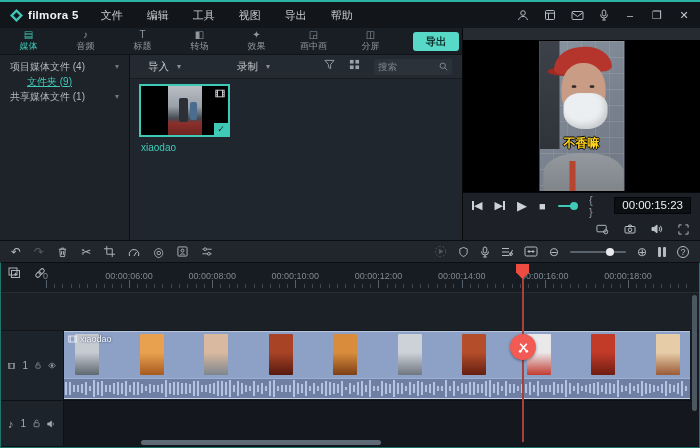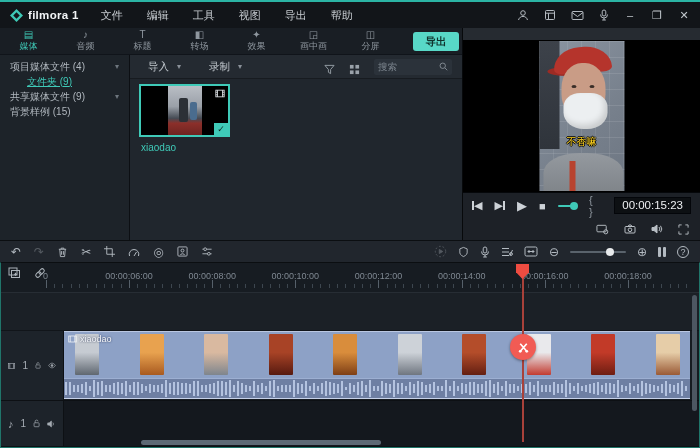--- a/index.html
+++ b/index.html
@@ -33,21 +33,21 @@
 .side-item{height:15px;display:flex;align-items:center;font-size:10px;color:#b0b7be;padding:0 10px}
 .side-item.child{padding-left:27px}
 .side-item.active{color:#3fcab8}
 .side-item.active .lbl{text-decoration:underline}
 .side-item .chev{margin-left:auto;color:#6d757d;font-size:8px}
 .media-area{flex:1;display:flex;flex-direction:column;background:#20262d;min-width:0}
 .media-toolbar{height:24px;display:flex;align-items:center;background:#242a31;border-bottom:1px solid #171b20;
   padding:0 10px;color:#c3c9cf;font-size:10.5px}
 .dd{display:flex;align-items:center;gap:8px}
 .dd .chev{color:#8a9199;font-size:8px}
-.mt-right{margin-left:auto;display:flex;align-items:flex-end;gap:14px;color:#9aa2aa}
+.mt-right{margin-left:auto;display:flex;align-items:flex-start;gap:14px;color:#9aa2aa}
 .search-box{width:78px;height:16px;background:#2b323a;border-radius:2px;display:flex;align-items:center;padding:0 4px;gap:3px}
 .search-box input{flex:1;min-width:0;background:transparent;border:none;outline:none;color:#cfd4d9;font-size:9.5px}
 .search-box input::placeholder{color:#7d868f}
 .media-content{flex:1;position:relative}
 .media-card{position:absolute;left:9px;top:5px;width:91px;height:53px;border:2px solid #3fcab8;background:#000;overflow:hidden}
 .card-art{position:absolute;left:50%;top:0;transform:translateX(-50%);width:34px;height:100%;
   background:linear-gradient(180deg,#b9bec5 0%,#9aa0a8 42%,#454b54 66%,#8c2f2a 76%,#6e2421 100%)}
 .card-fig{position:absolute;left:11px;top:12px;width:9px;height:24px;background:#2c3036;border-radius:2px}
 .card-fig2{position:absolute;left:22px;top:16px;width:7px;height:18px;background:#4a6c8e;border-radius:2px}
 .card-film{position:absolute;right:3px;top:3px;color:#e4e8ec}
@@ -65,21 +65,21 @@
    repeating-linear-gradient(90deg,rgba(255,255,255,.08) 0 1px,transparent 1px 14px),
    linear-gradient(135deg,#8b95a2 0%,#77808c 60%,#6d7682 100%)}
 .vf-dark{position:absolute;left:0;top:0;width:20px;height:72%;background:linear-gradient(180deg,#3d424a,#2f343b)}
 .vf-cap{position:absolute;left:14px;top:6px;width:58px;height:26px;background:#b5342c;border-radius:50% 50% 18% 18%/90% 90% 20% 20%;transform:rotate(-4deg)}
 .vf-brim{position:absolute;left:8px;top:26px;width:40px;height:9px;background:#9c2b24;border-radius:50%}
 .vf-face{position:absolute;left:22px;top:22px;width:44px;height:54px;background:#c99c86;border-radius:46% 46% 42% 42%}
 .vf-eye{position:absolute;width:5px;height:3px;background:#3a2e28;border-radius:50%;top:44px}
 .vf-mask{position:absolute;left:24px;top:52px;width:44px;height:36px;background:#eceff1;border-radius:38% 38% 46% 46%;box-shadow:inset -3px -4px 6px rgba(0,0,0,.15)}
 .vf-body{position:absolute;left:4px;bottom:-6px;width:80px;height:44px;background:linear-gradient(180deg,#94999f,#7d8287);border-radius:45% 45% 0 0}
 .vf-strap{position:absolute;left:30px;bottom:0;width:6px;height:30px;background:#b8432f}
-.vf-caption{position:absolute;left:0;right:0;top:94px;text-align:center;color:#ffd21c;font-size:10px;font-weight:normal;
+.vf-caption{position:absolute;left:0;right:0;top:94px;text-align:center;color:#ffd21c;font-size:12px;font-weight:bold;
   text-shadow:-1px 0 #000,1px 0 #000,0 -1px #000,0 1px #000;z-index:3}
 .controls1{height:26px;display:flex;align-items:center;gap:12px;padding:0 9px;background:#1d2127;border-top:1px solid #05070a;color:#cdd2d7}
 .t-btn{display:flex;align-items:center;color:#cdd2d7;font-size:11px}
 .t-btn .bar{display:inline-block;width:2px;height:9px;background:currentColor}
 .t-play{font-size:13px}
 .t-stop{font-size:11px}
 .vol-slider{width:28px;height:2px;background:#3fcab8;border-radius:2px;position:relative}
 .vol-slider .knob{position:absolute;right:-1px;top:-3px;width:8px;height:8px;border-radius:50%;background:#3fcab8}
 .brackets{color:#8f979f;font-size:11px;letter-spacing:3px}
 .timecode{margin-left:auto;background:#0d1013;border:1px solid #04060a;color:#eef0f2;font-size:11.5px;padding:1px 7px 2px}
@@ -130,21 +130,21 @@
 <body>
 
 <div id="app">
 
   <div class="titlebar">
     <div class="logo">
       <svg width="13" height="13" viewBox="0 0 12 12">
         <polygon points="6,0 12,6 6,12 0,6" fill="#3ec9b6"></polygon>
         <polygon points="6,3 9,6 6,9 3,6" fill="#121519"></polygon>
       </svg>
-      <span class="app-name">filmora 1</span>
+      <span class="app-name">filmora 5</span>
     </div>
     <div class="menus">
       <span>文件</span>
       <span>编辑</span>
       <span>工具</span>
       <span>视图</span>
       <span>导出</span>
       <span>帮助</span>
     </div>
     <div class="tb-icons">
@@ -206,34 +206,31 @@
       <div class="panel-body">
         <div class="sidebar">
           <div class="side-item">
             <span class="lbl">项目媒体文件 (4)</span>
             <span class="chev">▾</span>
             </div>
           <div class="side-item child active">
             <span class="lbl">文件夹 (9)</span>
             </div>
           <div class="side-item">
-            <span class="lbl">共享媒体文件 (9)</span>
+            <span class="lbl">共享媒体文件 (1)</span>
             <span class="chev">▾</span>
-            </div>
-          <div class="side-item">
-            <span class="lbl">背景样例 (15)</span>
             </div>
         </div>
         <div class="media-area">
           <div class="media-toolbar">
             <div class="dd" style="margin-left:8px">
               <span>导入</span>
               <span class="chev">▾</span>
               </div>
-            <div class="dd" style="margin-left:28px">
+            <div class="dd" style="margin-left:56px">
               <span>录制</span>
               <span class="chev">▾</span>
               </div>
             <div class="mt-right">
               <svg width="11" height="11" viewBox="0 0 12 12" fill="none" stroke="currentColor">
                 <path d="M1 1.5h10L7.2 6v4.5L4.8 9V6z"></path>
                 </svg>
               <svg width="11" height="11" viewBox="0 0 12 12" fill="currentColor">
                 <rect x="1" y="1" width="4" height="4"></rect>
                   <rect x="7" y="1" width="4" height="4"></rect>

